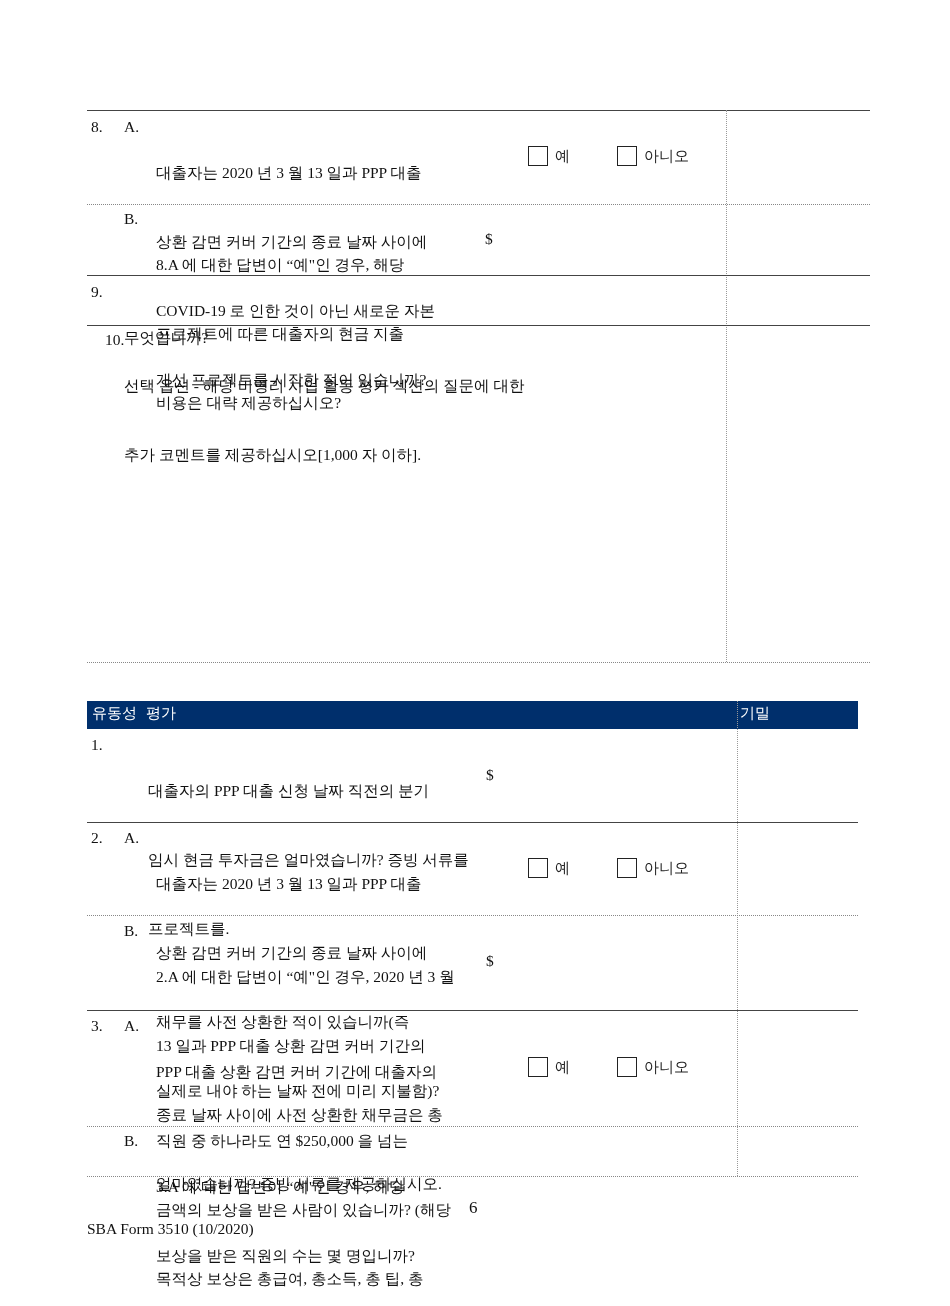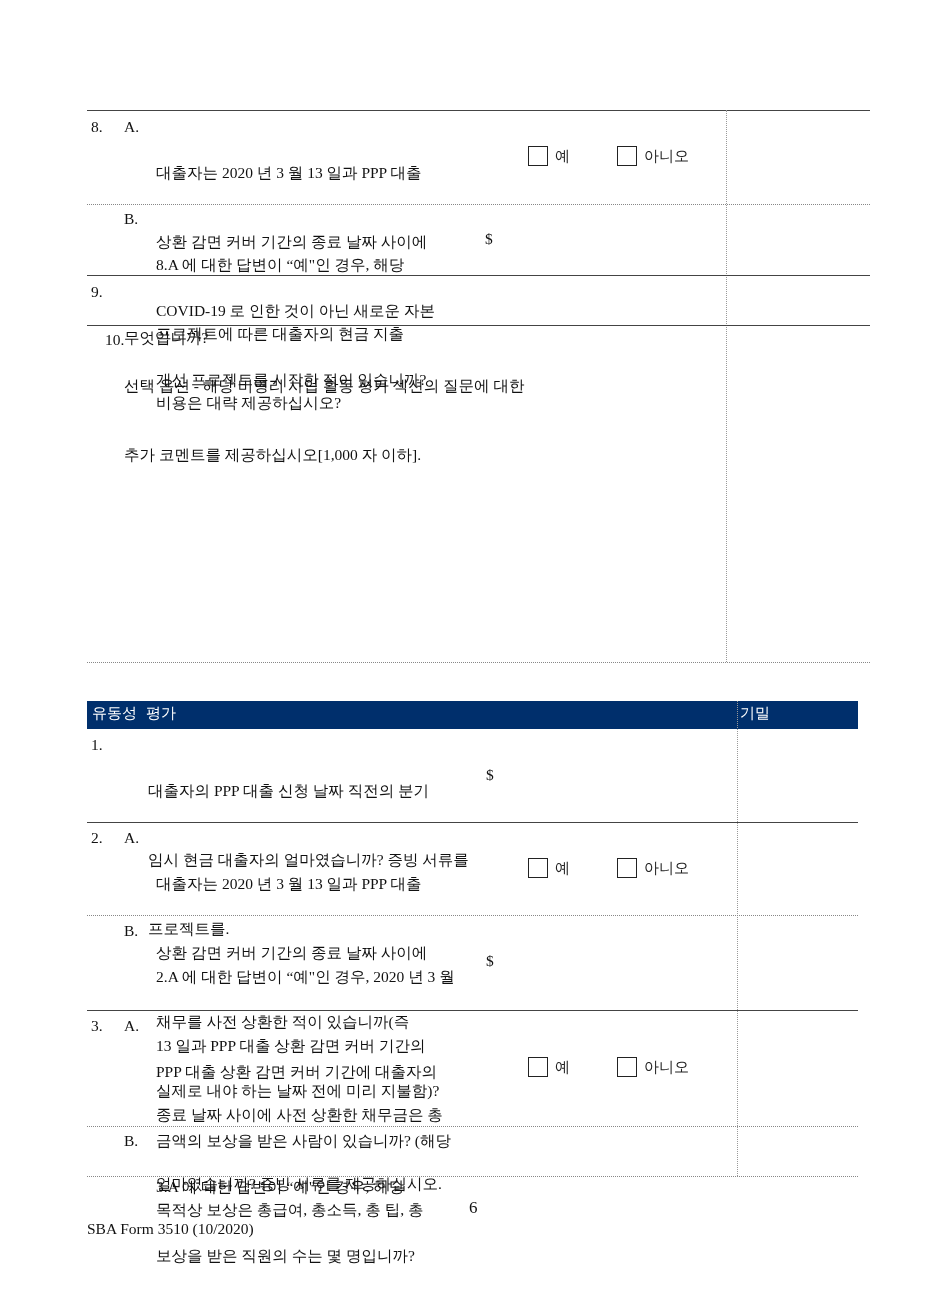--- a/index.html
+++ b/index.html
@@ -86,21 +86,21 @@
 
   <div class="header-bar"></div>
   <div class="header-title" style="left:92px; top:701px;">유동성 평가</div>
   <div class="header-title" style="left:740px; top:701px;">기밀</div>
 
   <div class="vline-dot" style="left:737px; top:701px; height:475px;"></div>
 
   <div class="num" style="left:91px; top:733px;">1.</div>
   <div class="abs txt" style="left:124px; top:733px;margin-left:24px;">
     <div>대출자의 PPP 대출 신청 날짜 직전의 분기</div>
-    <div>임시 현금 대출자의 얼마였습니까? 증빙 서류를</div>
+    <div>임시 현금 투자금은 얼마였습니까? 증빙 서류를</div>
     <div>프로젝트를.</div>
   </div>
   <div class="dollar" style="left:486px; top:766px;">$</div>
   <div class="abs" style="left:498px; top:762px; width:230px; height:28px;"></div>
 
   <div class="hline-solid" style="left:87px; top:822px; width:771px;"></div>
 
   <div class="num" style="left:91px; top:826px;">2.</div>
   <div class="num" style="left:124px; top:826px;">A.</div>
   <div class="abs txt" style="left:156px; top:826px;">
@@ -125,20 +125,21 @@
   </div>
   <div class="dollar" style="left:486px; top:952px;">$</div>
   <div class="abs" style="left:498px; top:948px; width:230px; height:28px;"></div>
 
   <div class="hline-solid" style="left:87px; top:1010px; width:771px;"></div>
 
   <div class="num" style="left:91px; top:1014px;">3.</div>
   <div class="num" style="left:124px; top:1014px;">A.</div>
   <div class="abs txt" style="left:156px; top:1014px;">
     <div>PPP 대출 상환 감면 커버 기간에 대출자의</div>
+    <div>직원 중 하나라도 연 $250,000 을 넘는</div>
     <div>금액의 보상을 받은 사람이 있습니까? (해당</div>
     <div>목적상 보상은 총급여, 총소득, 총 팁, 총</div>
     
   </div>
   <div class="checkbox" style="left:528px; top:1057px;"></div>
   <div class="cb-label" style="left:555px; top:1057px;">예</div>
   <div class="checkbox" style="left:617px; top:1057px;"></div>
   <div class="cb-label" style="left:644px; top:1057px;">아니오</div>
 
   <div class="hline-dot" style="left:87px; top:1126px; width:771px;"></div>

